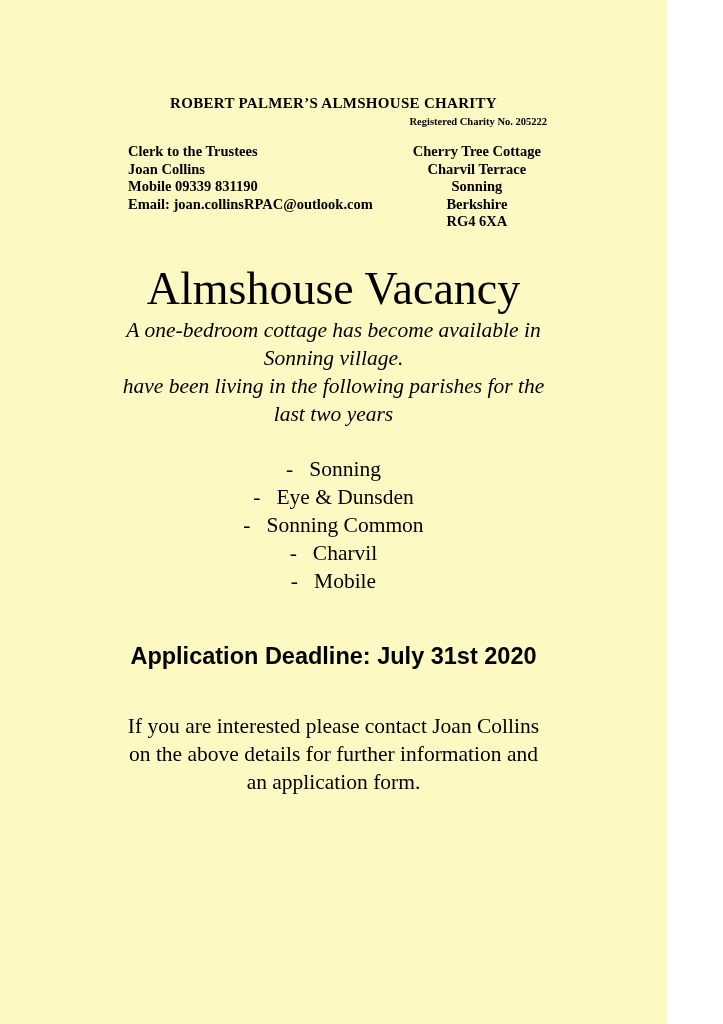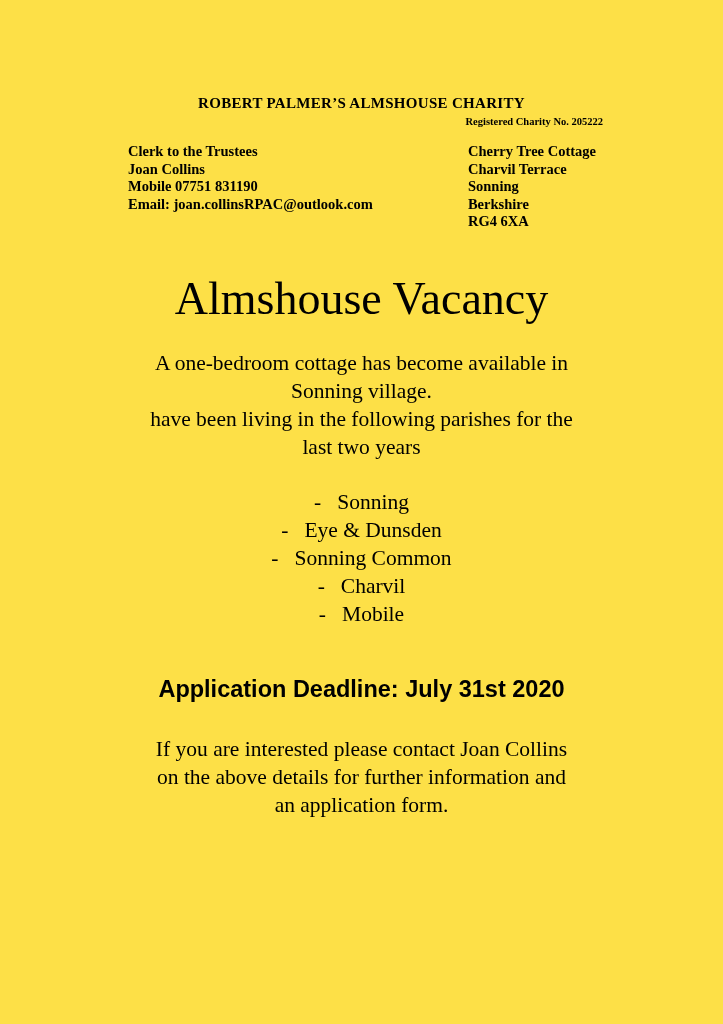--- a/index.html
+++ b/index.html
@@ -4,22 +4,22 @@
 <style>
   * { margin: 0; padding: 0; box-sizing: border-box; }
   html, body { background: #ffffff; }
   body {
     width: 723px; height: 1024px;
     font-family: "Liberation Serif", serif;
     color: #000000;
     overflow: hidden;
   }
   .page {
-    width: 723px; height: 1024px;
-    background: #fde047;
+    width: 667px; height: 1024px;
+    background: #fef9c3;
     padding: 94px 120px 0 120px;
   }
   .charity-name {
     text-align: center;
     font-weight: bold;
     font-size: 15px;
     line-height: 18px;
     letter-spacing: 0.3px;
     white-space: nowrap;
   }
@@ -36,35 +36,35 @@
     justify-content: space-between;
     margin-top: 15px;
     font-weight: bold;
     font-size: 14.5px;
     line-height: 17.6px;
     padding-left: 8px;
     padding-right: 7px;
     gap: 40px;
   }
   .contact-left { text-align: left; }
-  .contact-right { text-align: left; }
+  .contact-right { text-align: center; }
   .contact-line, .address-line { white-space: nowrap; }
   .doc-title {
     text-align: center;
     font-weight: normal;
     font-size: 46px;
     line-height: 54px;
-    margin-top: 41px;
+    margin-top: 31px;
     white-space: nowrap;
   }
   .intro {
-    margin-top: 23px;
     font-size: 21.5px;
     line-height: 28px;
     text-align: center;
+    font-style: italic;
   }
   .intro-line, .closing-line { white-space: nowrap; }
   .parish-list {
     margin-top: 27px;
     font-size: 21.5px;
     line-height: 28px;
   }
   .parish-item {
     display: flex;
     justify-content: center;
@@ -74,39 +74,39 @@
   .deadline {
     margin-top: 45px;
     text-align: center;
     font-family: "Liberation Sans", sans-serif;
     font-weight: bold;
     font-size: 23.5px;
     line-height: 33px;
     white-space: nowrap;
   }
   .closing {
-    margin-top: 29px;
+    margin-top: 39px;
     font-size: 21.5px;
     line-height: 28px;
     text-align: center;
   }
 </style>
 </head>
 <body>
 
 <div class="page">
 
   <div class="charity-name">ROBERT PALMER’S ALMSHOUSE CHARITY</div>
   <div class="reg-no">Registered Charity No. 205222</div>
 
   <div class="contact-row">
     <div class="contact-left">
       <div class="contact-line">Clerk to the Trustees</div>
       <div class="contact-line">Joan Collins</div>
-      <div class="contact-line">Mobile 07751 831190</div>
+      <div class="contact-line">Mobile 09339 831190</div>
       <div class="contact-line">Email: joan.collinsRPAC@outlook.com</div>
     </div>
     <div class="contact-right">
       <div class="address-line">Cherry Tree Cottage</div>
       <div class="address-line">Charvil Terrace</div>
       <div class="address-line">Sonning</div>
       <div class="address-line">Berkshire</div>
       <div class="address-line">RG4 6XA</div>
     </div>
   </div>

